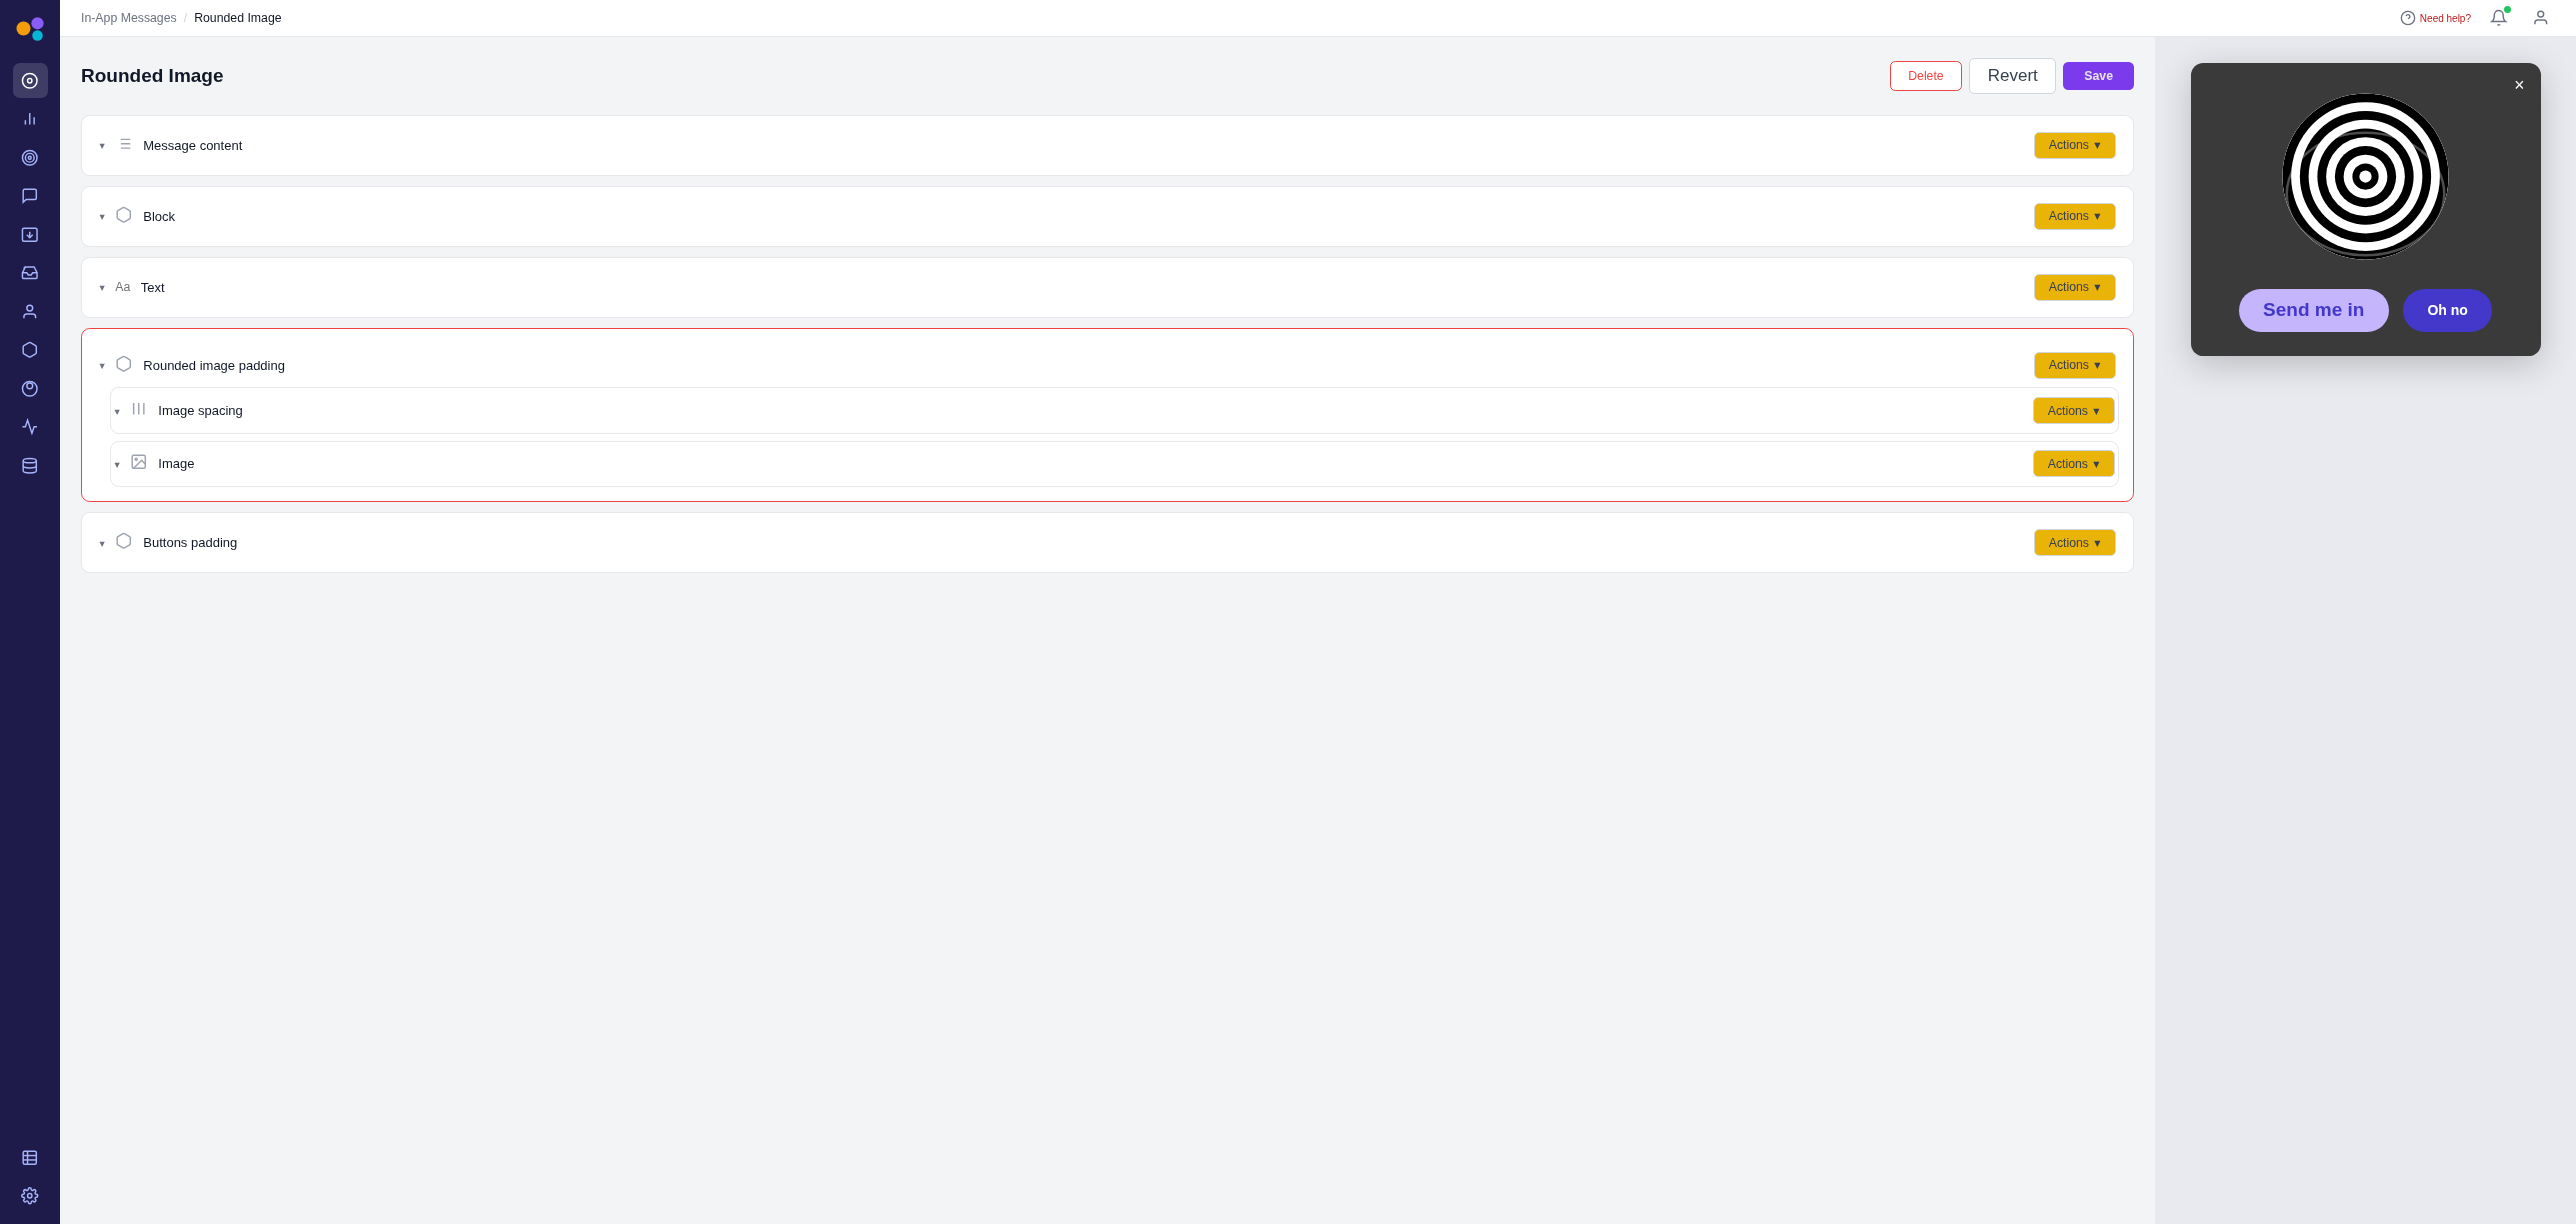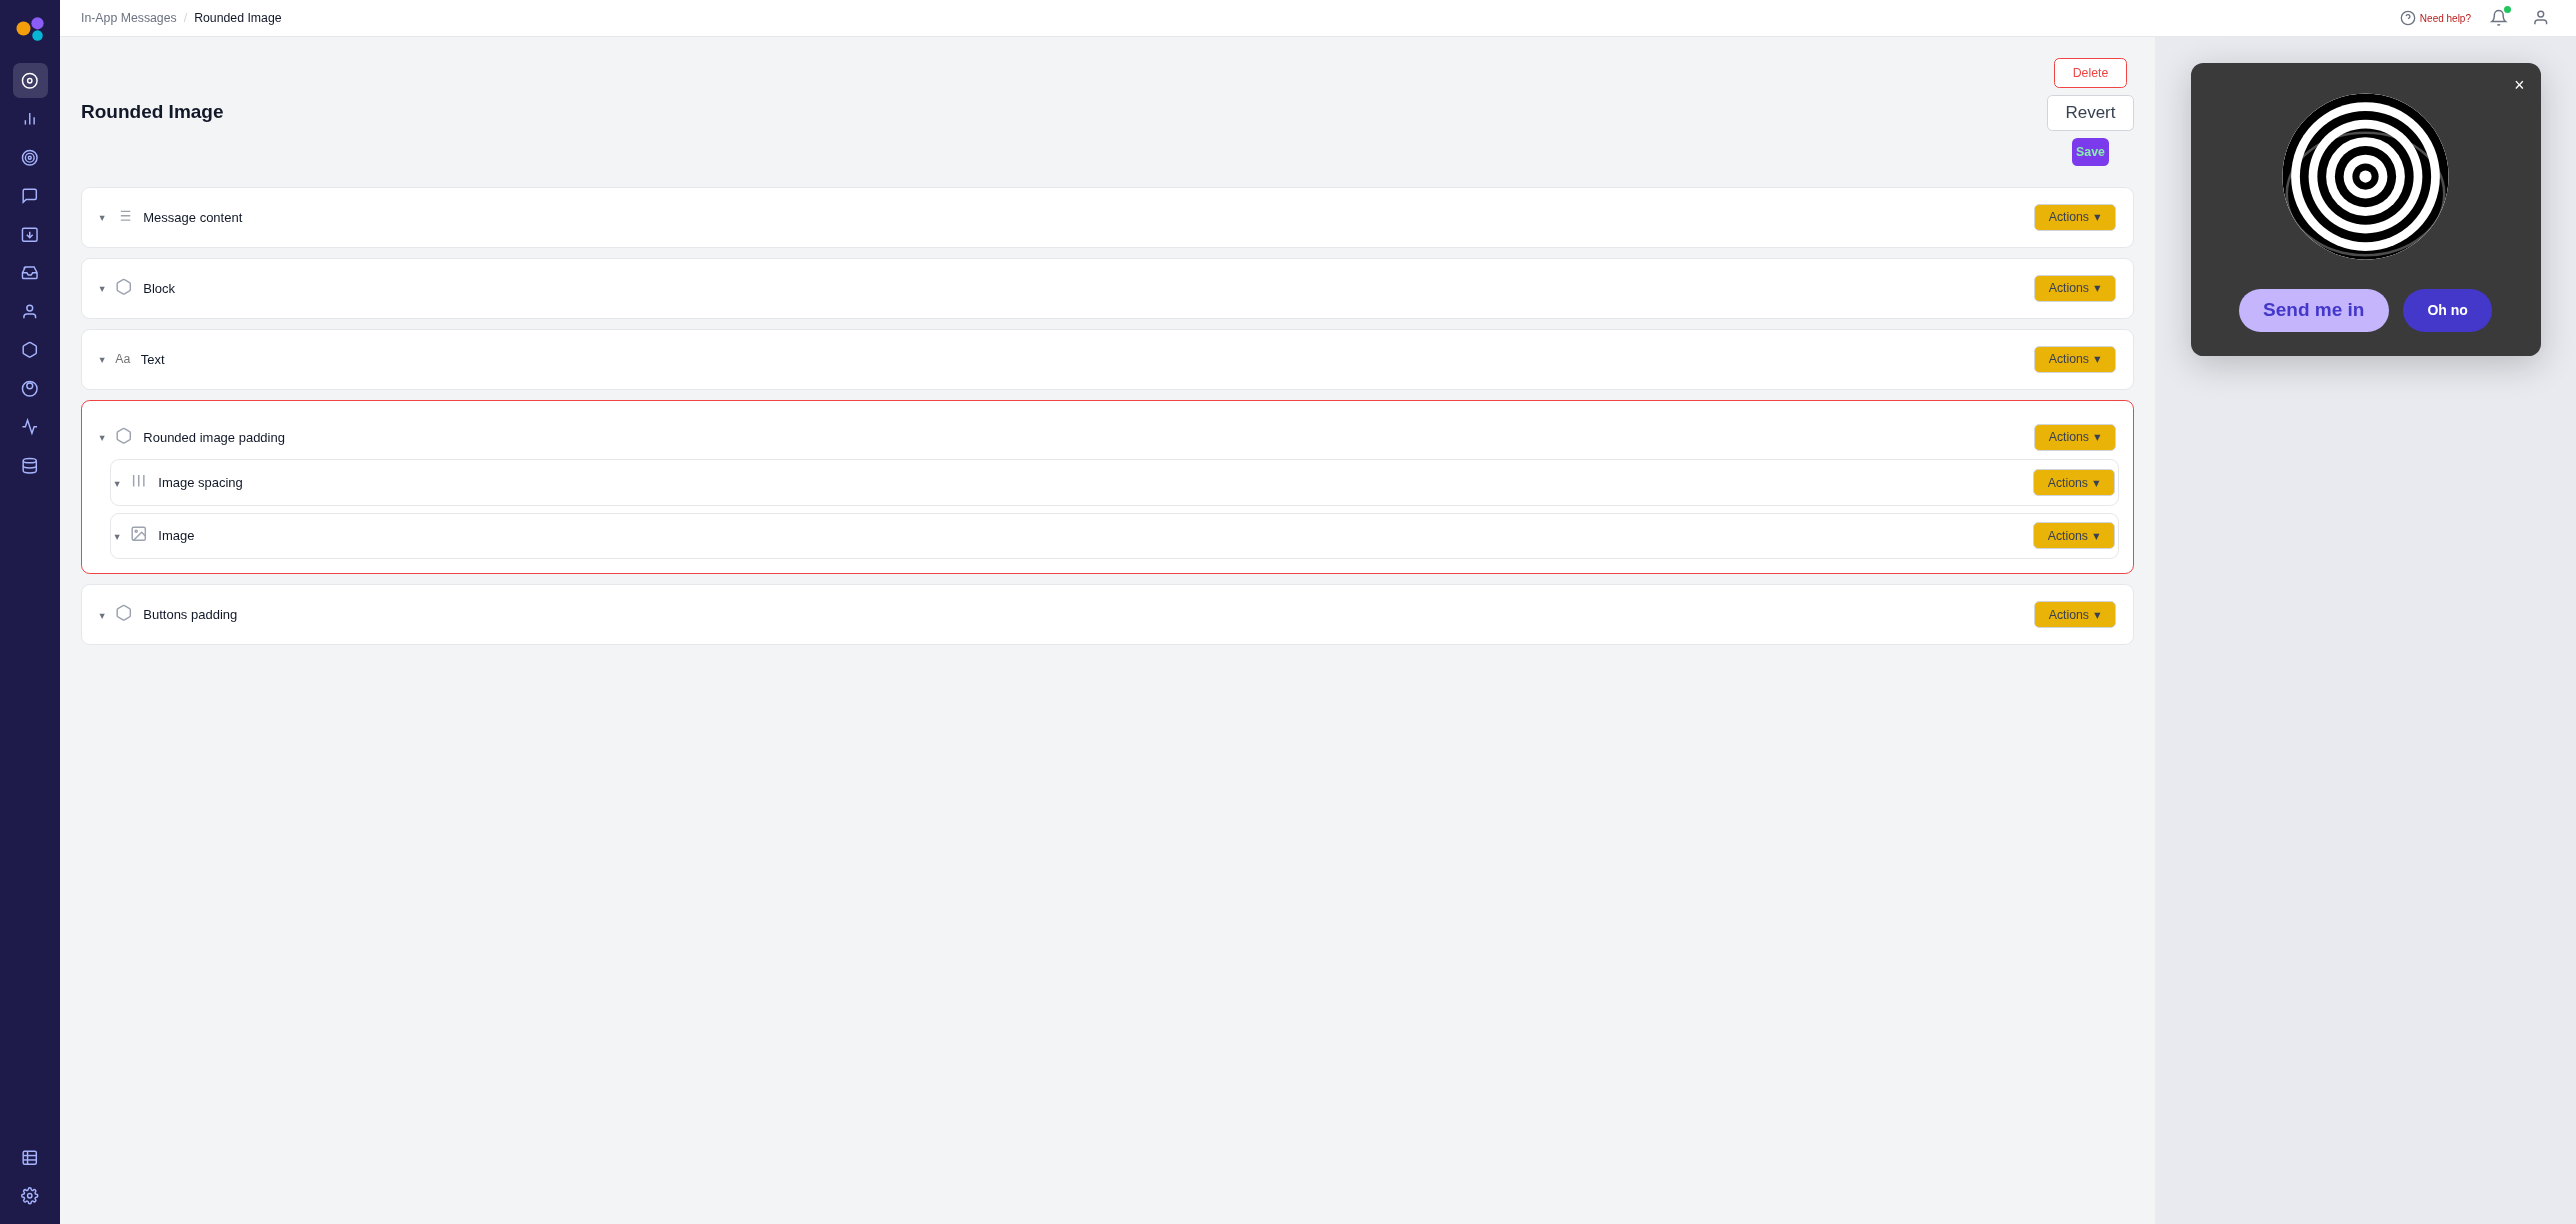--- a/index.html
+++ b/index.html
@@ -117,21 +117,20 @@
     }
     .page-title {
       font-size: 19px;
       font-weight: 700;
       color: #111827;
     }
     .header-buttons {
       display: flex;
       align-items: center;
       gap: 7px;
-      flex-direction: column;
     }
     .btn-delete {
       padding: 7px 17.5px;
       border: 1.3px solid #ef4444;
       background: white;
       color: #ef4444;
       border-radius: 5.3px;
       font-size: 12.3px;
       font-weight: 500;
       cursor: pointer;
@@ -140,24 +139,24 @@
       padding: 7px 17.5px;
       border: 1.3px solid #d1d5db;
       background: white;
       color: #374151;
       border-radius: 5.3px;
       font-size: 17px;
       font-weight: 400;
       cursor: pointer;
     }
     .btn-save {
-      padding: 7px 4px;
+      padding: 7px 21px;
       border: none;
       background: #7c3aed;
-      color: #86efac;
+      color: #e5e5e5;
       border-radius: 5.3px;
       font-size: 12.3px;
       font-weight: 600;
       cursor: pointer;
     }
 
     
     .tree-item {
       background: white;
       border: 0.9px solid #e5e7eb;

